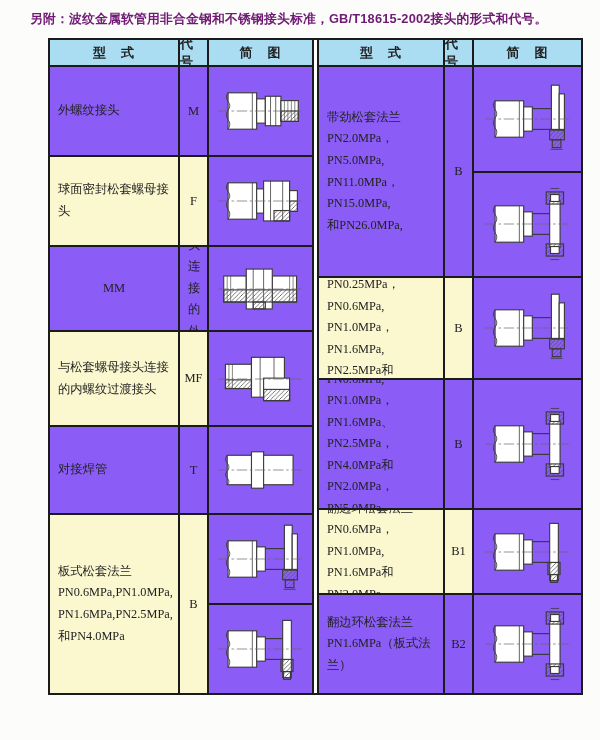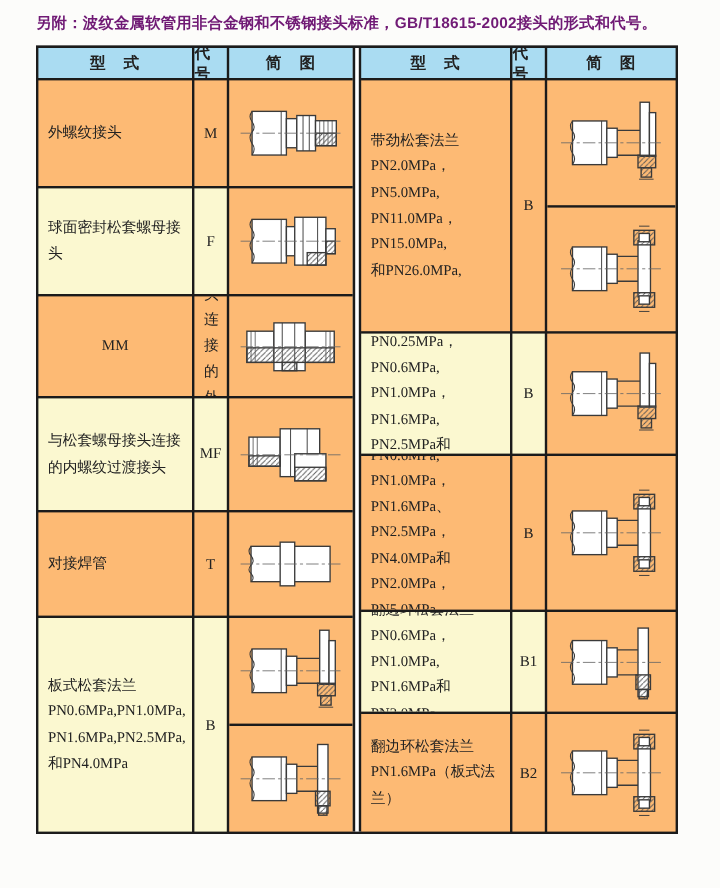--- a/index.html
+++ b/index.html
@@ -9,30 +9,30 @@
     font-family:"Liberation Serif", serif;
     color:#222;
     overflow:hidden;
   }
   .page-title{
     position:absolute;left:30px;top:11px;width:560px;
     font-family:"Liberation Sans", sans-serif;
     font-weight:bold;font-size:12.8px;letter-spacing:0.2px;color:#701a75;
   }
   .table-wrap{
-    position:absolute;left:30px;top:38px;
+    position:absolute;left:48px;top:38px;
     display:flex;border:2px solid #1b1b1b;background:#1b1b1b;
   }
   .tbl{display:grid;gap:2px;background:#1b1b1b;}
   .tbl-left{grid-template-columns:128px 27px 103px;
             grid-template-rows:25px 88px 88px 83px 93px 86px 178px;}
   .tbl-right{grid-template-columns:124px 27px 107px;
              grid-template-rows:25px 209px 100px 128px 83px 98px;}
   .divider{width:3px;background:#fff;border-left:2px solid #1b1b1b;border-right:2px solid #1b1b1b;}
-  .c{background:#fdba74;display:flex;align-items:center;justify-content:center;overflow:hidden;}
+  .c{background:#8b5cf6;display:flex;align-items:center;justify-content:center;overflow:hidden;}
   .c.hd{background:#aadcf2;font-weight:bold;font-size:13px;letter-spacing:1px;}
   .c.hl{background:#fbf8d0;}
   .c.type{justify-content:flex-start;padding:4px 4px 4px 8px;
           font-size:12.3px;line-height:1.75;white-space:pre-line;text-align:left;}
   .c.code{font-size:12.5px;}
   .c.diag{padding:0;}
   .split{width:100%;height:100%;display:flex;flex-direction:column;}
   .split .half{flex:1;display:flex;align-items:center;justify-content:center;background:inherit;}
   .split .half + .half{border-top:2px solid #1b1b1b;}
   svg.fit{width:98px;height:78px;display:block;}

